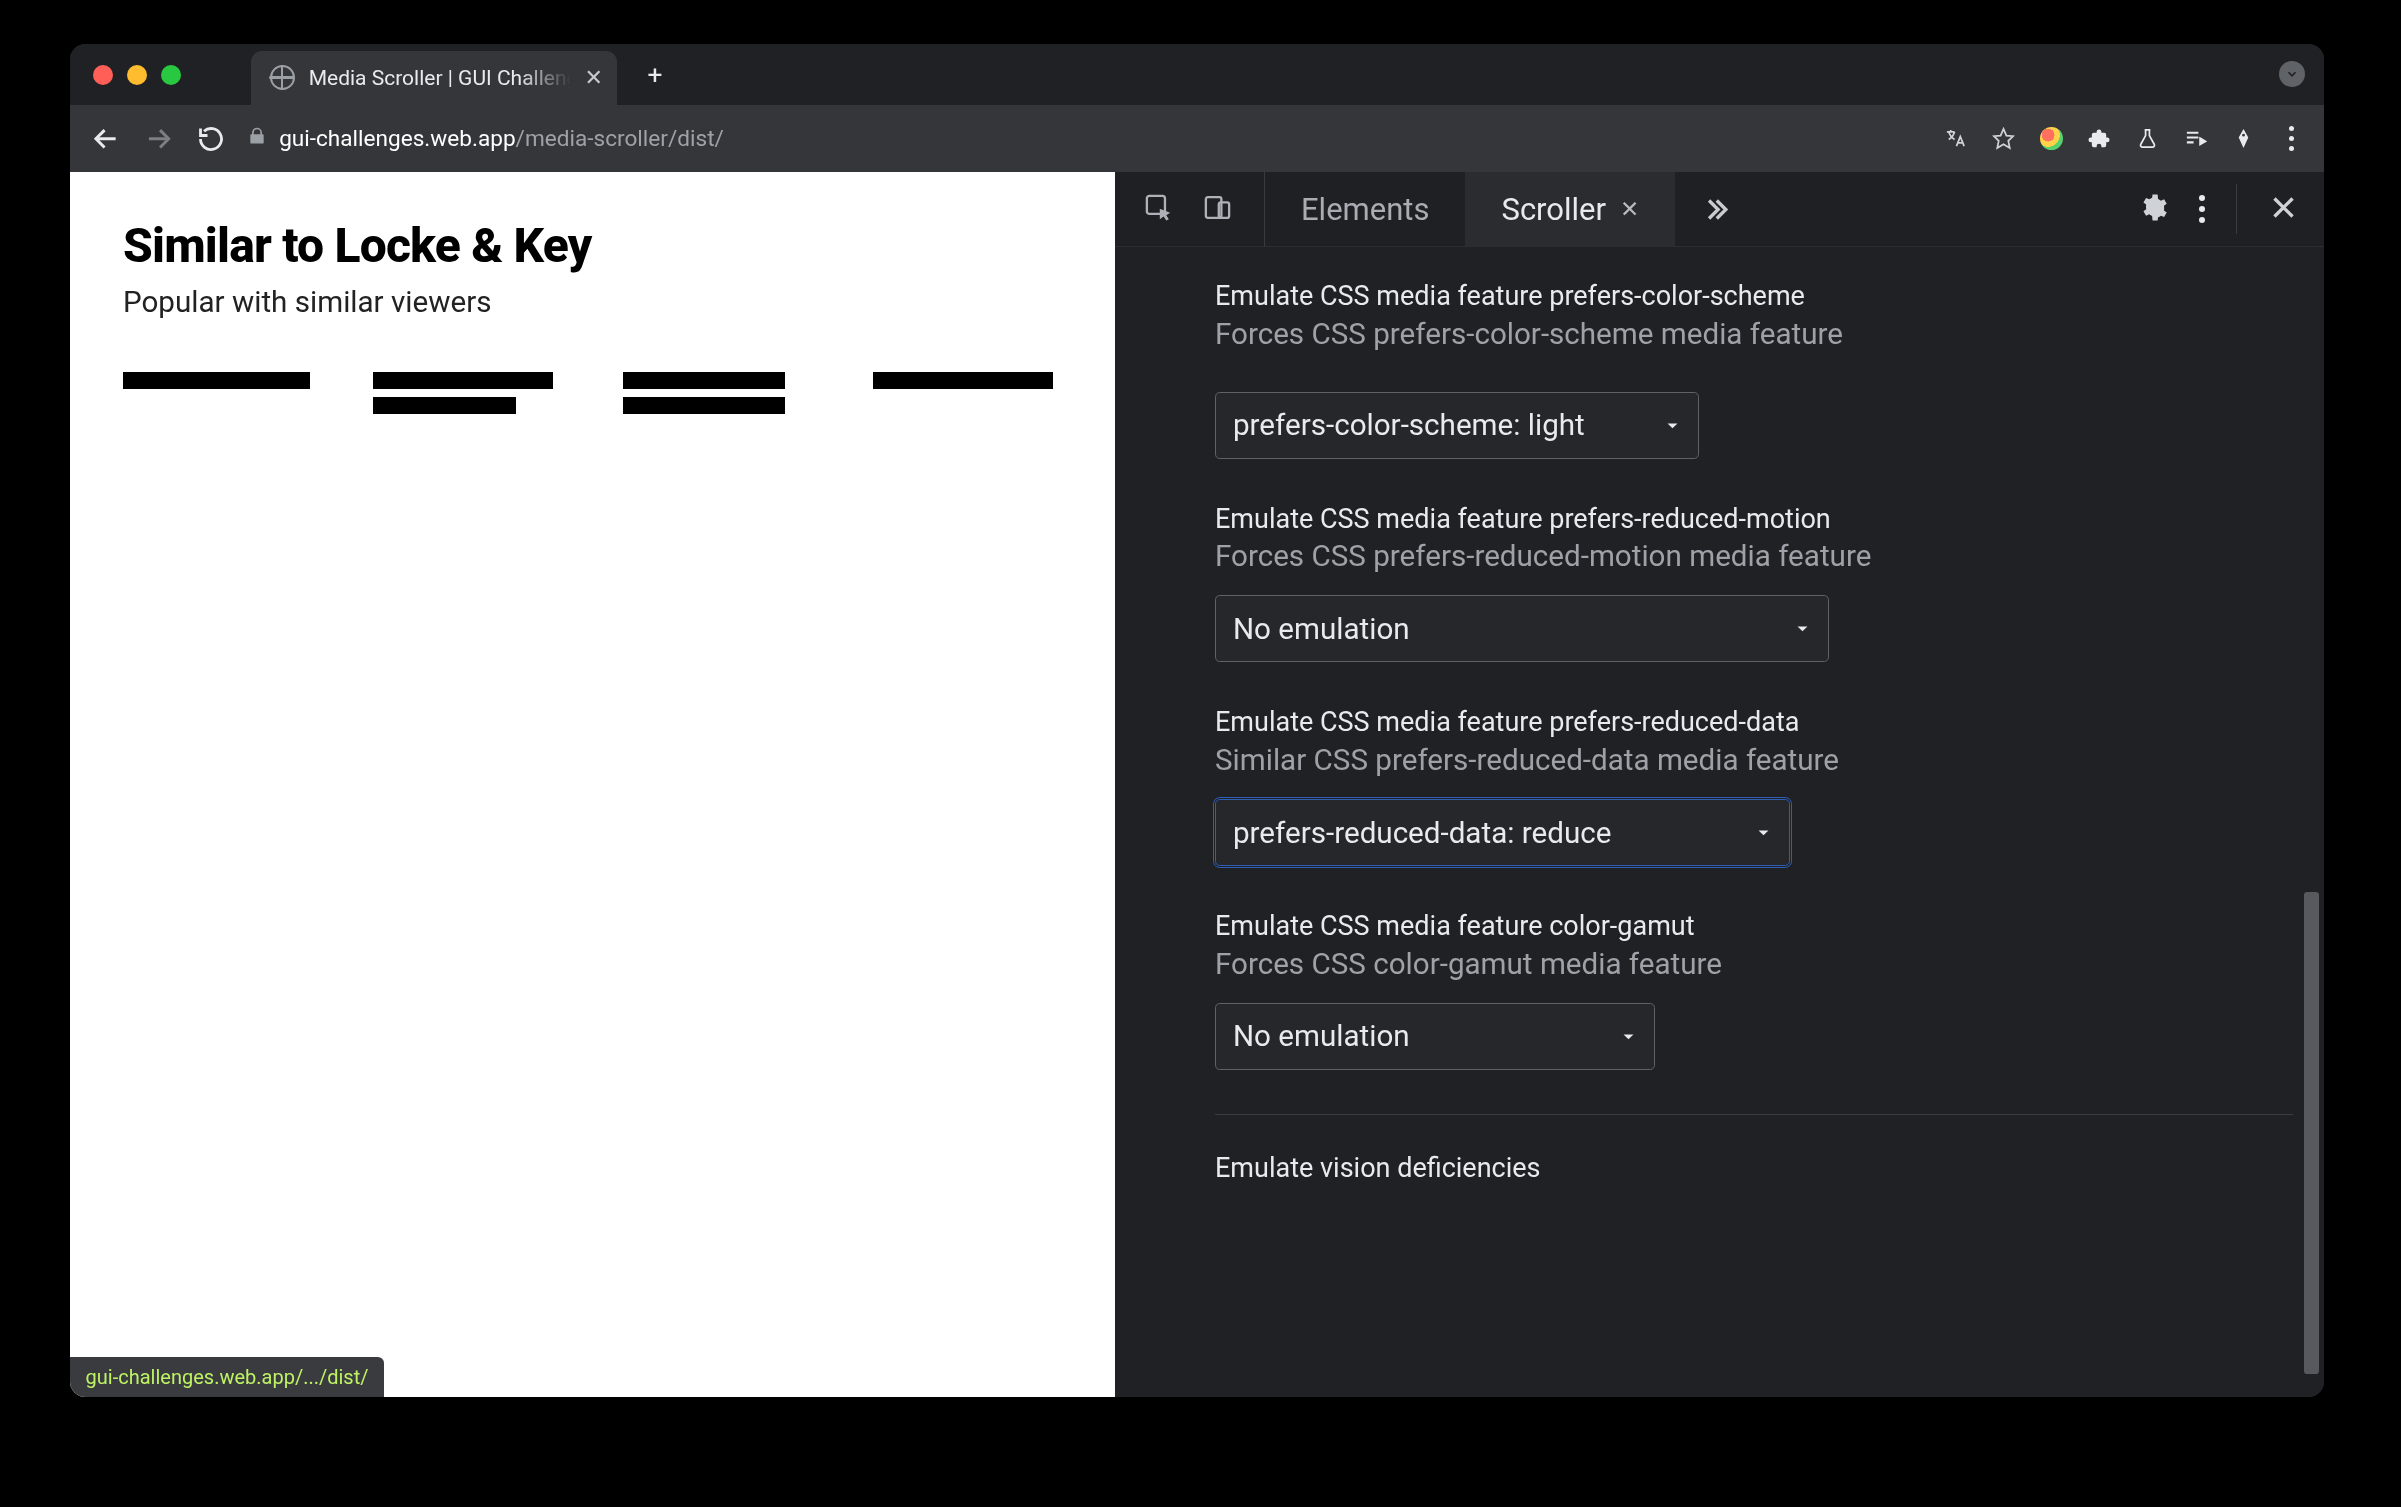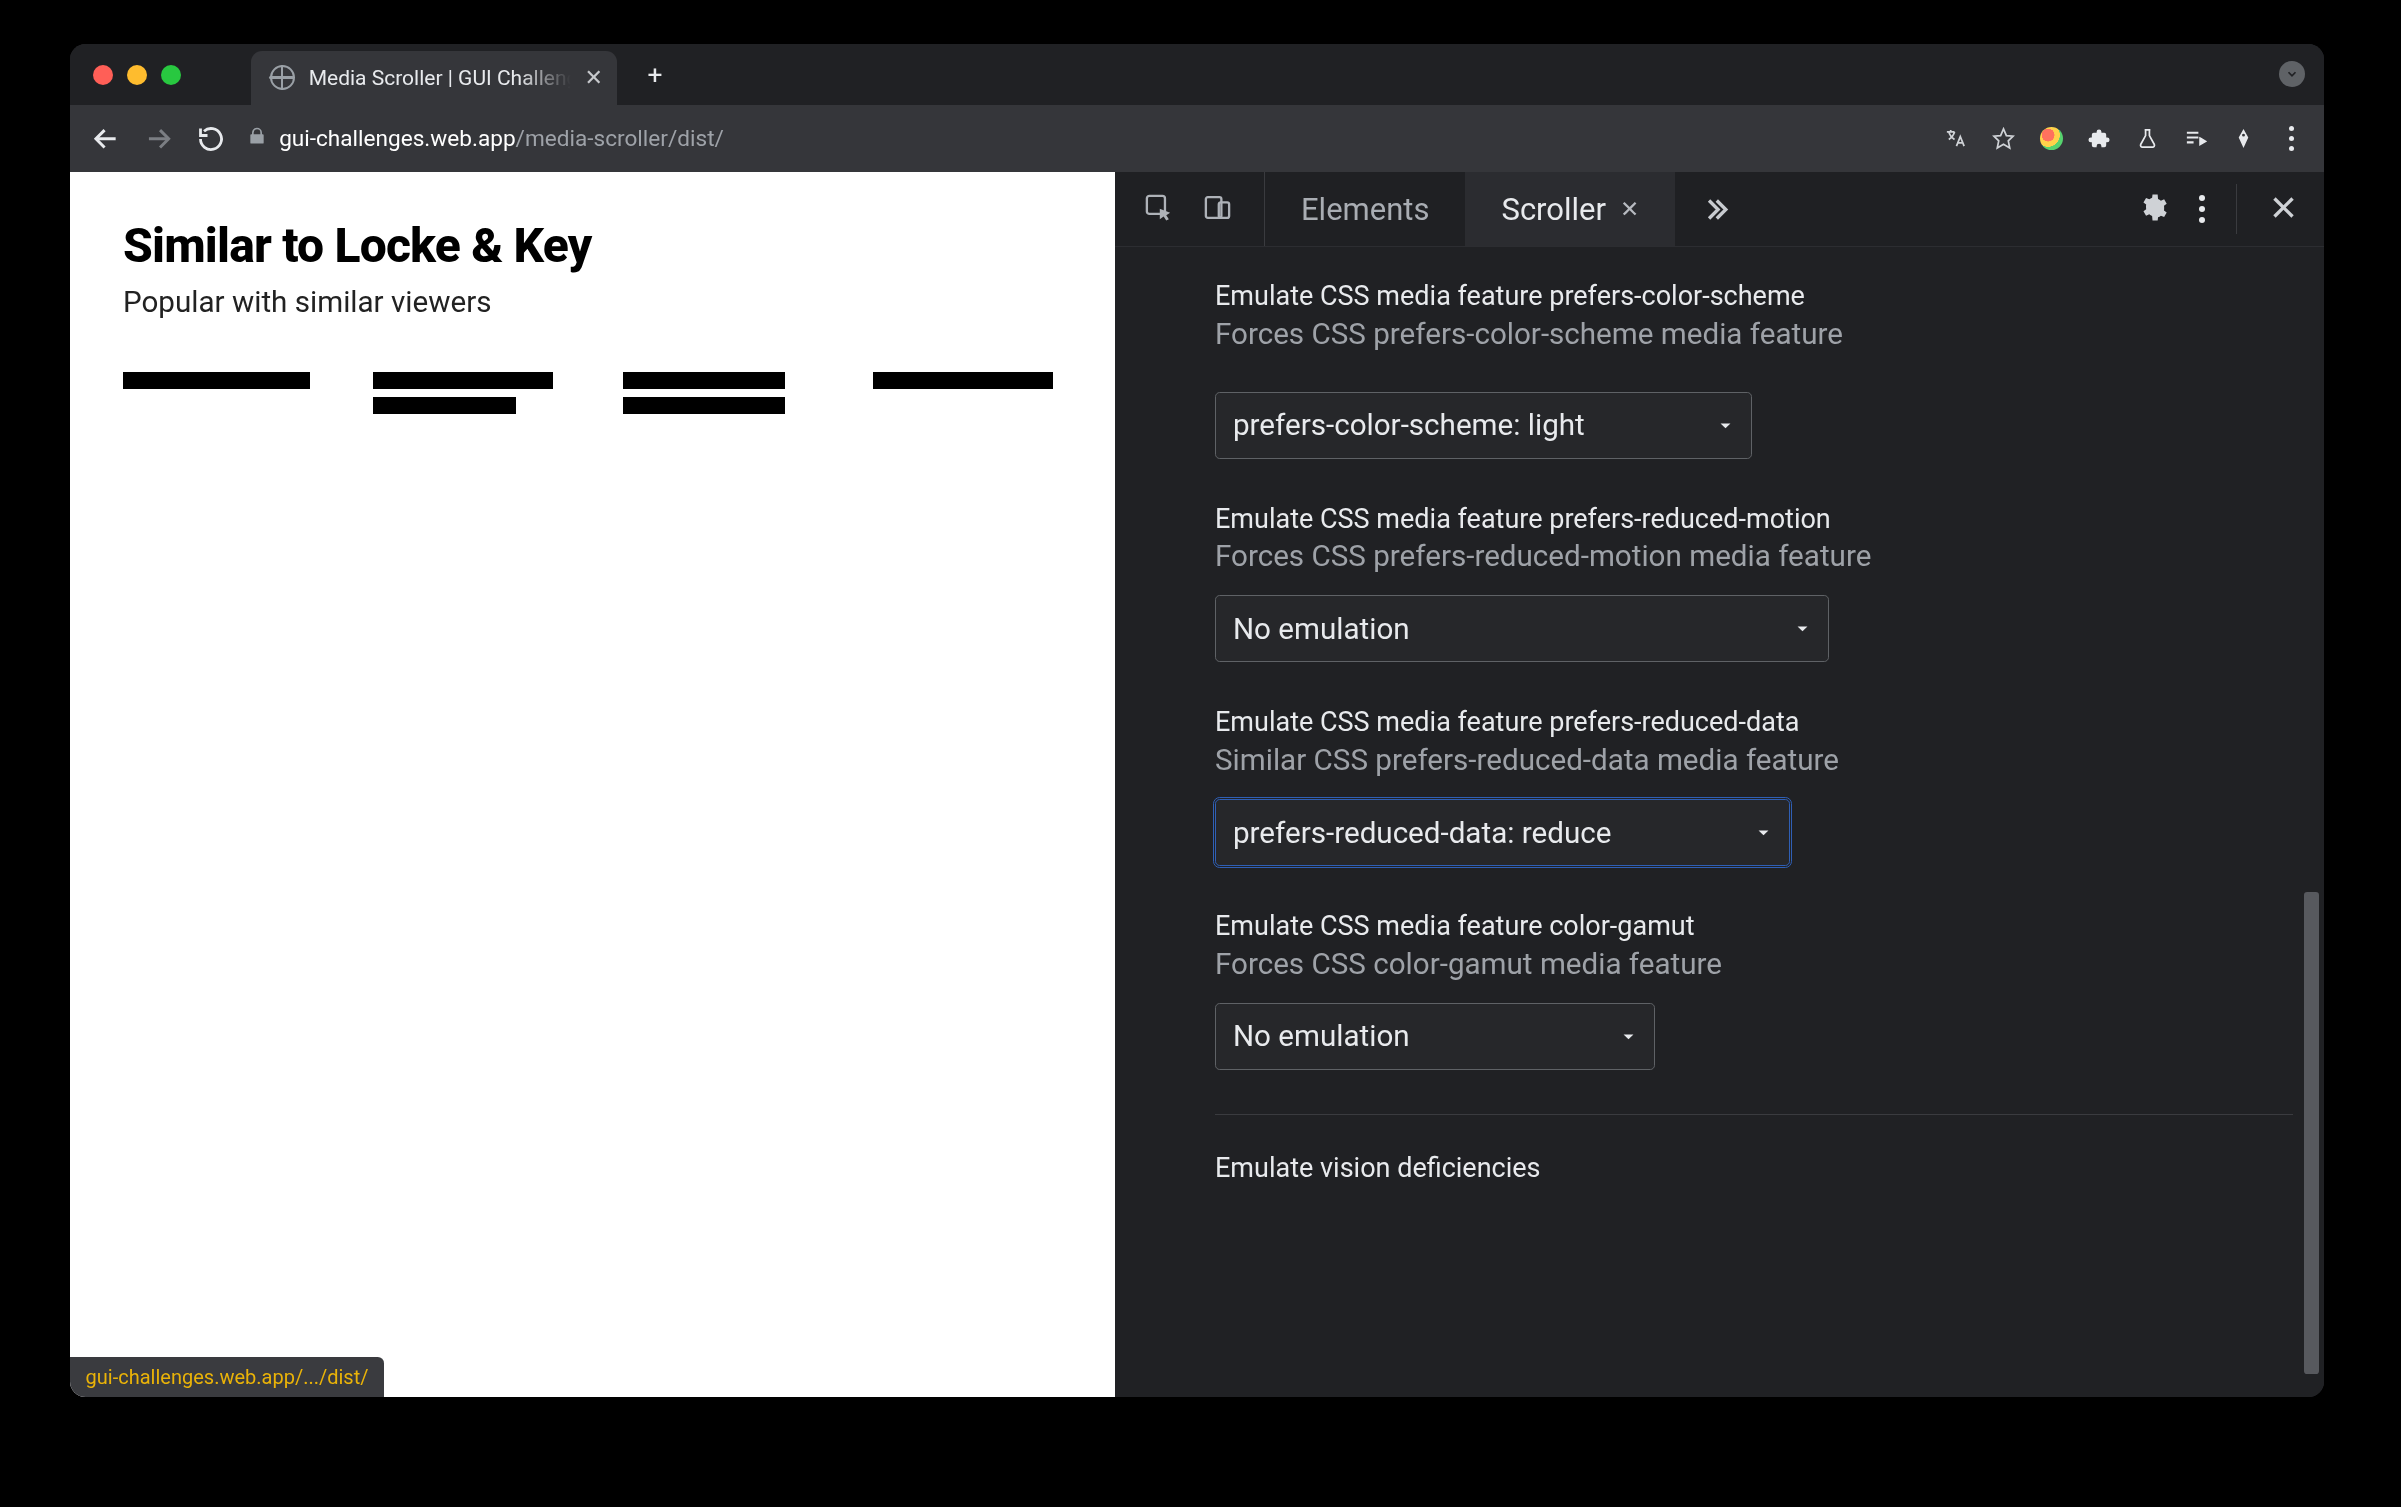--- a/index.html
+++ b/index.html
@@ -145,21 +145,21 @@
   .w240{width:187px}.w232{width:180px}.w212{width:165px}.w208{width:162px}.w196{width:152px}.w188{width:146px}.w184{width:143px}
   .w176{width:137px}.w168{width:131px}.w156{width:121px}.w148{width:115px}
   .w140{width:109px}.w120{width:93px}.w112{width:87px}
   .w104{width:81px}
   .w44{width:34px}.w30{width:23px}.w250{width:194px}
   .section.suspense h2 { font-size: 42px; }
   .section.horror   h2 { font-size: 42px; }
 
   .status-chip {
     position:absolute; left:0; bottom:0;
-    background:#3a3b3f; color:#eab308;
+    background:#3a3b3f; color:#bef264;
     font-size:20px; padding:7.8px 15.6px;
     border-top-right-radius: 6.2px;
   }
 
   
   .devtools {
     flex: 1 1 auto; background:#202124; color:#e8eaed;
     display:flex; flex-direction:column;
     position:relative;
   }
@@ -215,21 +215,21 @@
     display:inline-flex; align-items:center; justify-content:space-between;
     border: 1.6px solid #5f6266; border-radius: 4.7px;
     padding: 0 17px;
     height: 67px;
     font-size: 29.6px; color:#e8eaed;
     background: #26272a;
   }
   .select .caret { margin-left: 31px; display:flex; }
   .select .caret svg { width: 17px; height: 17px; }
   .select.wide  { width: 614px; }
-  .select.med1  { width: 537px; margin-top: 41px; }
+  .select.med1  { width: 484px; margin-top: 41px; }
   .select.med2  { width: 575px; }
   .select.small { width: 440px; }
   .select.focused {
     border-color: #2f5fb5;
     outline: 1.6px solid #2f5fb5;
     outline-offset: 1.6px;
   }
 
   .hr {
     height:0.8px; background:#3a3b3f;

